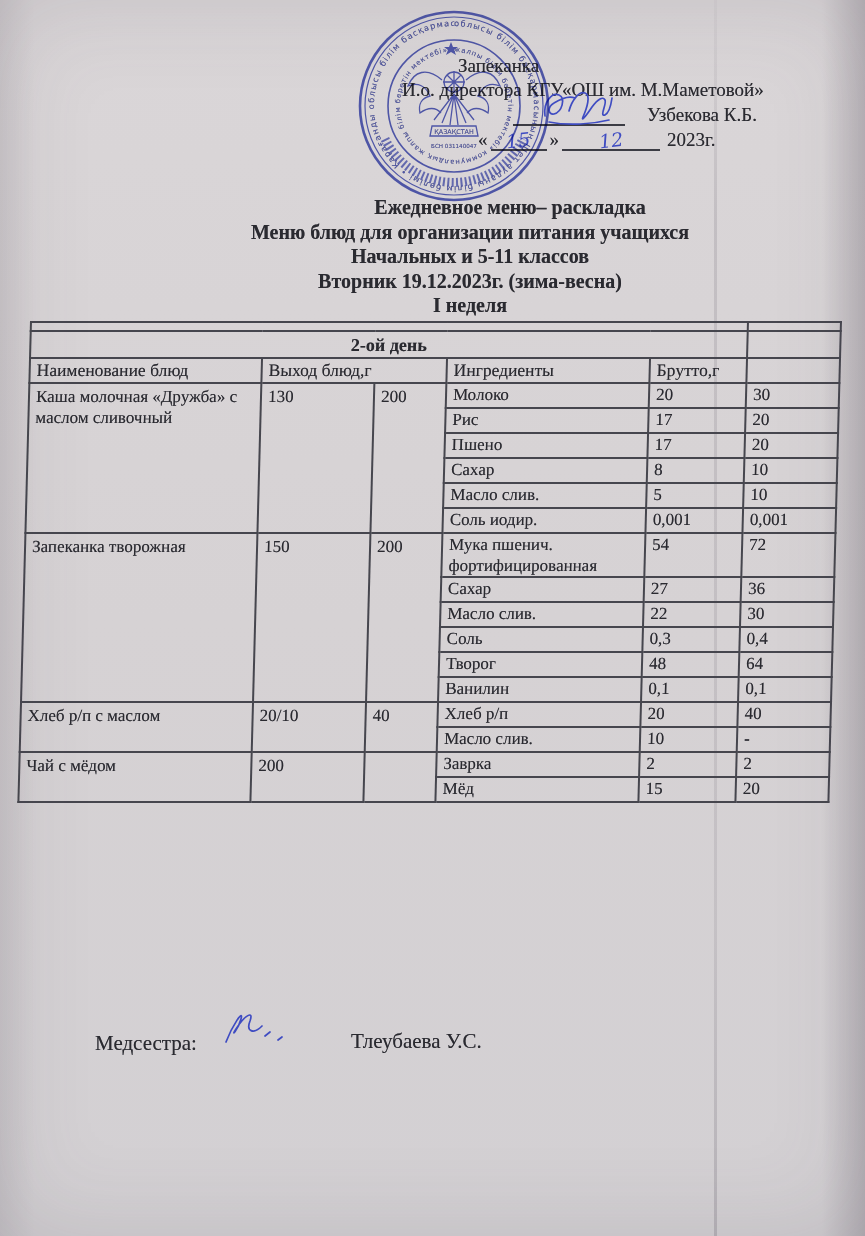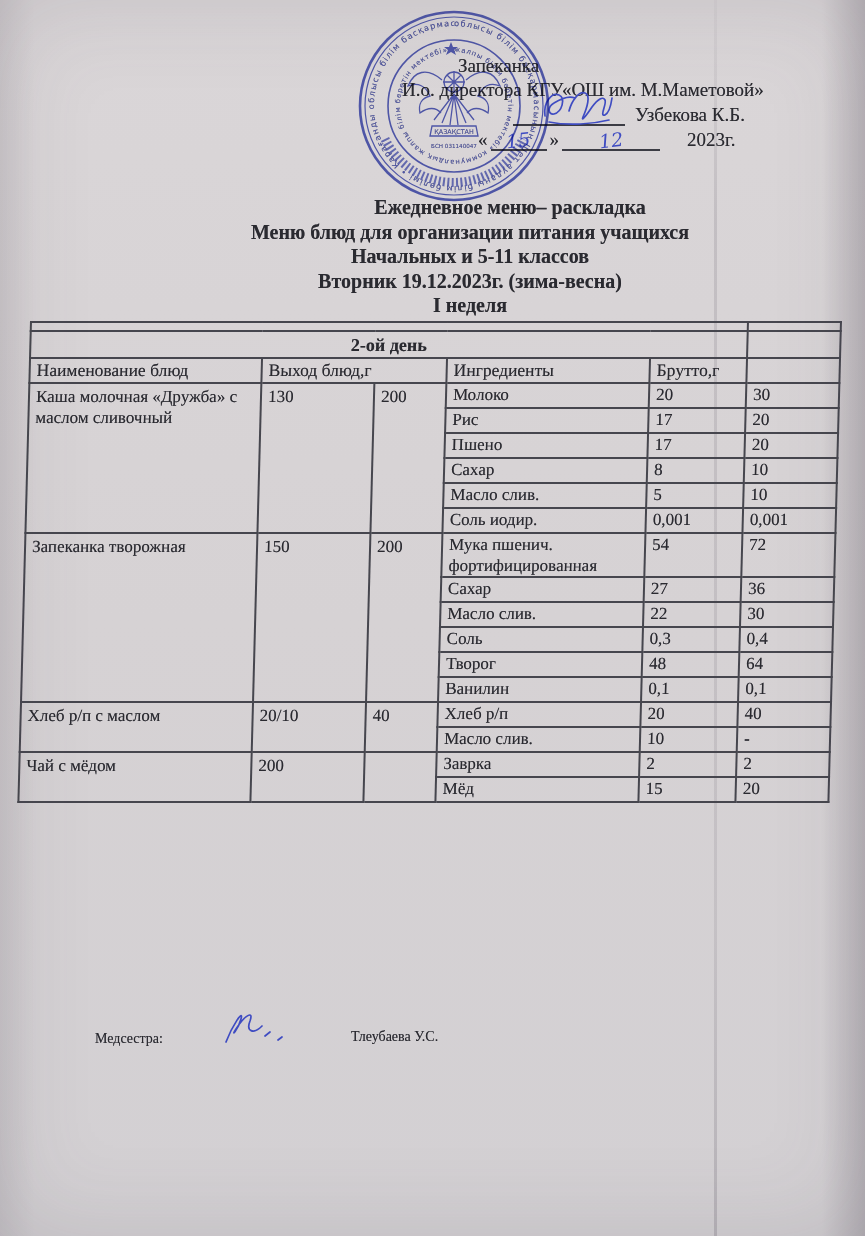--- a/index.html
+++ b/index.html
@@ -17,27 +17,27 @@
     background:linear-gradient(180deg,rgba(108,102,114,.05),rgba(108,102,114,.20) 18%,rgba(108,102,114,.15) 75%,rgba(108,102,114,.28));}
 
   
   .ap{position:absolute;font-size:19px;white-space:nowrap;}
   .ap1{left:458px;top:55px;}
   .ap2{left:402px;top:79px;}
   .ap3{left:513px;top:102px;}
   .ap4{left:478px;top:129px;}
   .sigline{display:inline-block;width:112px;height:22px;border-bottom:2px solid #3c3c44;position:relative;vertical-align:bottom;}
   .sigline svg{position:absolute;left:26px;bottom:-4px;}
-  .ap3 .name{margin-left:10px;}
+  .ap3 .name{margin-left:22px;}
   .uline{display:inline-block;border-bottom:2px solid #3c3c44;height:20px;text-align:center;vertical-align:bottom;margin:0 3px;}
   .u-day{width:56px;}
   .u-month{width:98px;}
   .hw{font-family:"DejaVu Serif",serif;font-style:italic;color:#3f4cc2;display:inline-block;
       transform:rotate(-7deg);text-shadow:none;font-size:19px;}
-  .year{margin-left:24px;}
+  .year{margin-left:4px;}
 
   
   .stamp{position:absolute;left:356px;top:8px;width:196px;height:196px;
          mix-blend-mode:multiply;opacity:.88;filter:blur(.3px);}
 
   
   .titles{position:absolute;left:60px;top:195px;width:820px;text-align:center;
           font-weight:bold;font-size:20px;line-height:24.5px;}
   .t1{position:relative;left:40px;}
 
@@ -47,21 +47,21 @@
         transform:skewX(-1.5deg);transform-origin:50% 0;}
   td{border:2px solid #46464e;padding:0 6px;font-size:17px;line-height:21px;
      vertical-align:top;overflow:hidden;}
   .r-thin td{height:7px;padding:0;}
   .c-day{text-align:center;font-weight:bold;font-size:18px;height:24px;vertical-align:middle;padding-top:1px;}
   .r-head td{height:23px;font-size:17.5px;vertical-align:middle;}
   .r-ing td{height:23px;}
   .c-dish,.c-y1,.c-y2{vertical-align:top;padding-top:2px;}
 
   
-  .foot{position:absolute;font-size:14px;white-space:nowrap;}
+  .foot{position:absolute;font-size:21px;white-space:nowrap;}
   .fl{left:95px;top:1031px;}
   .fn{left:325px;top:1029px;margin-left:26px;}
   .fsig{position:absolute;left:218px;top:998px;}
   .inksvg path{stroke:#3f4cc2;fill:none;stroke-width:1.7;stroke-linecap:round;}
 </style>
 </head>
 <body>
 
 <div class="page">
 

